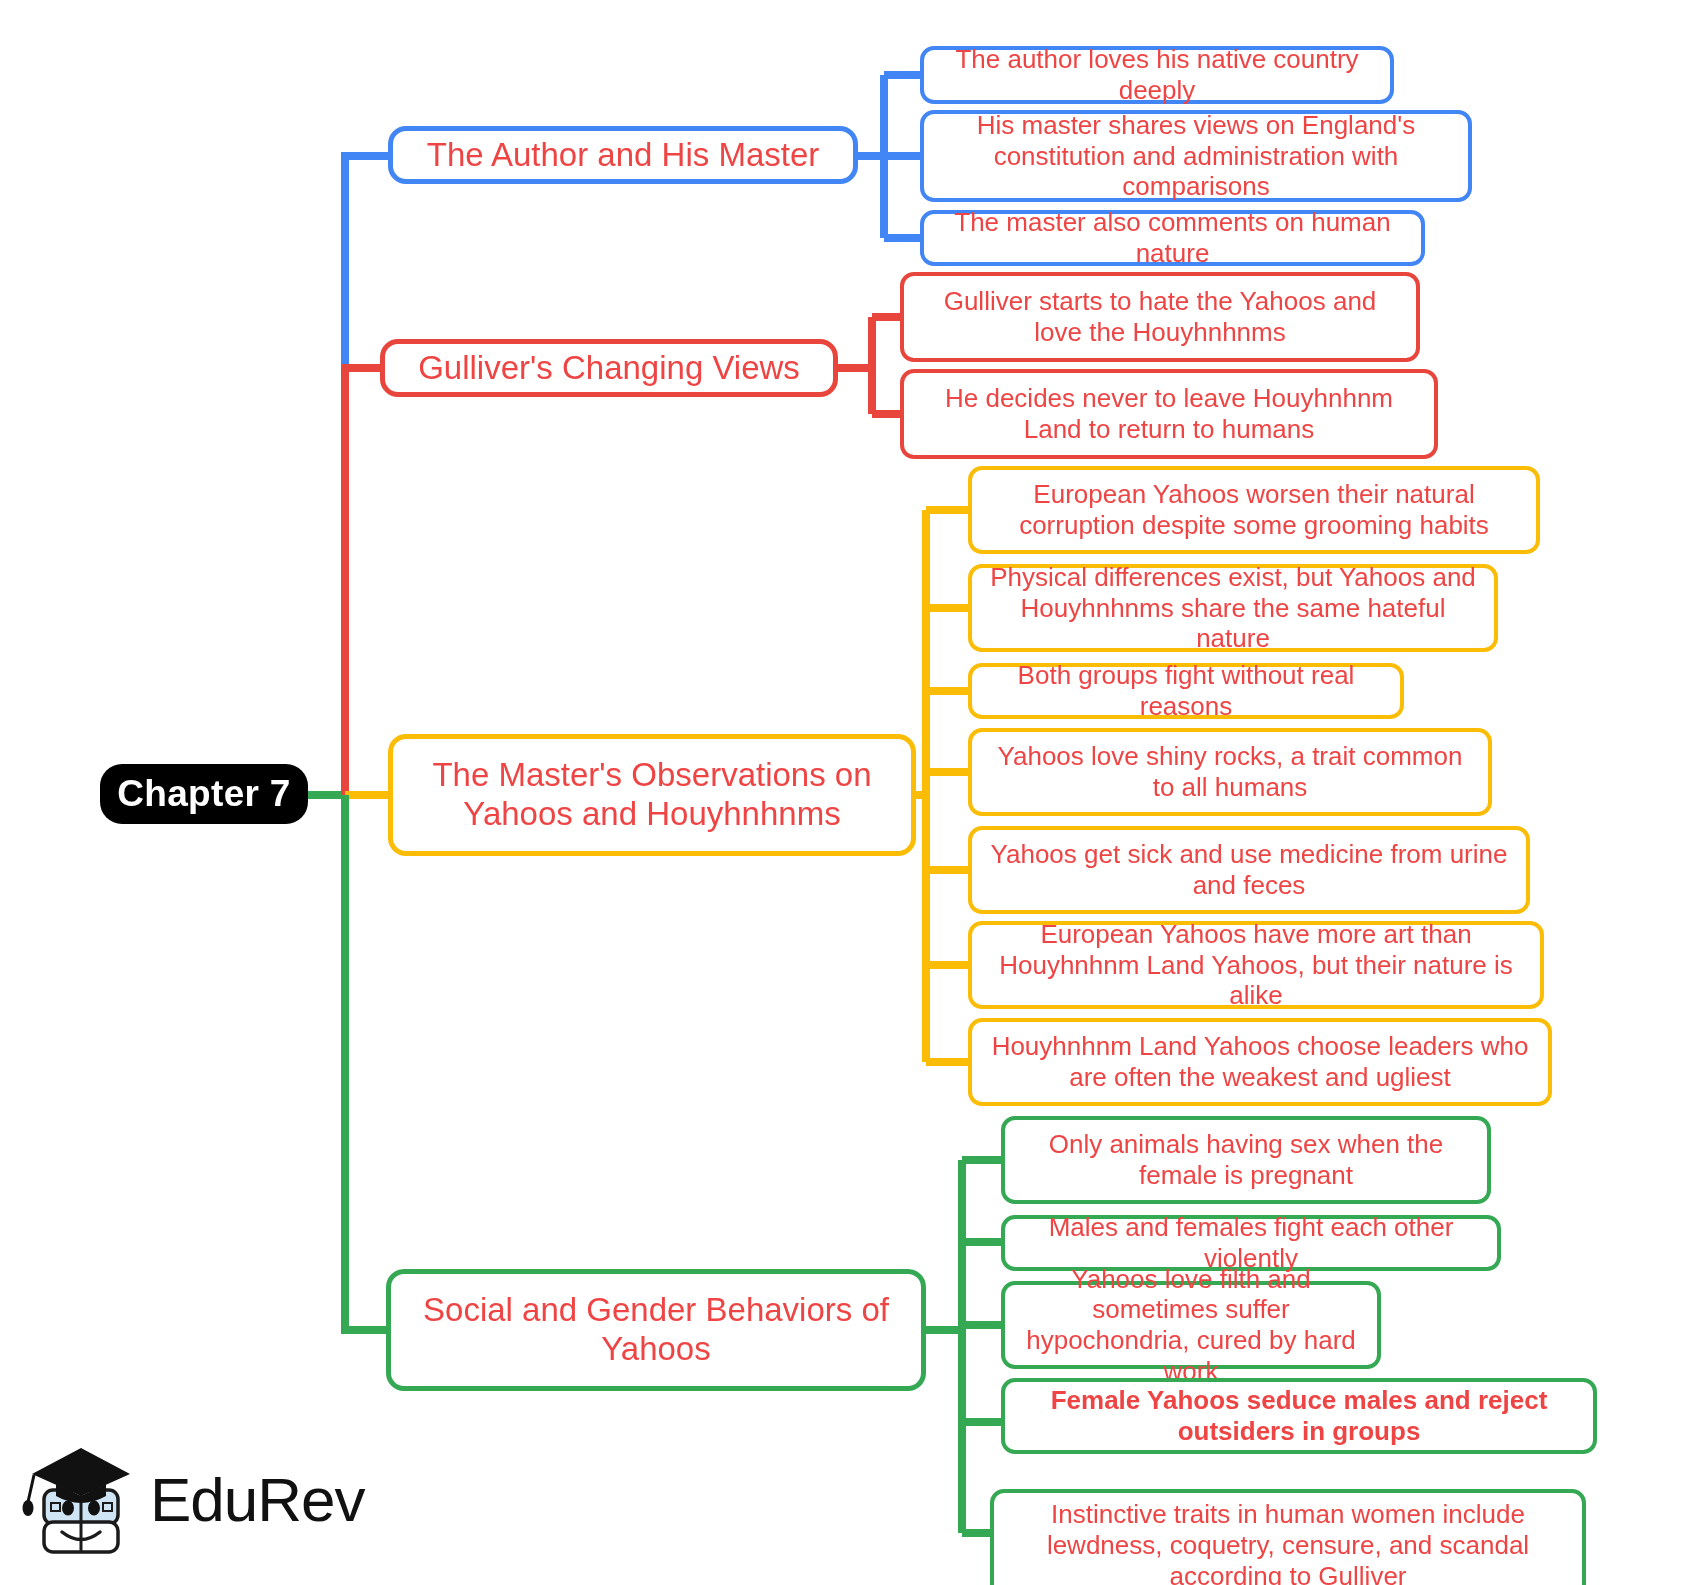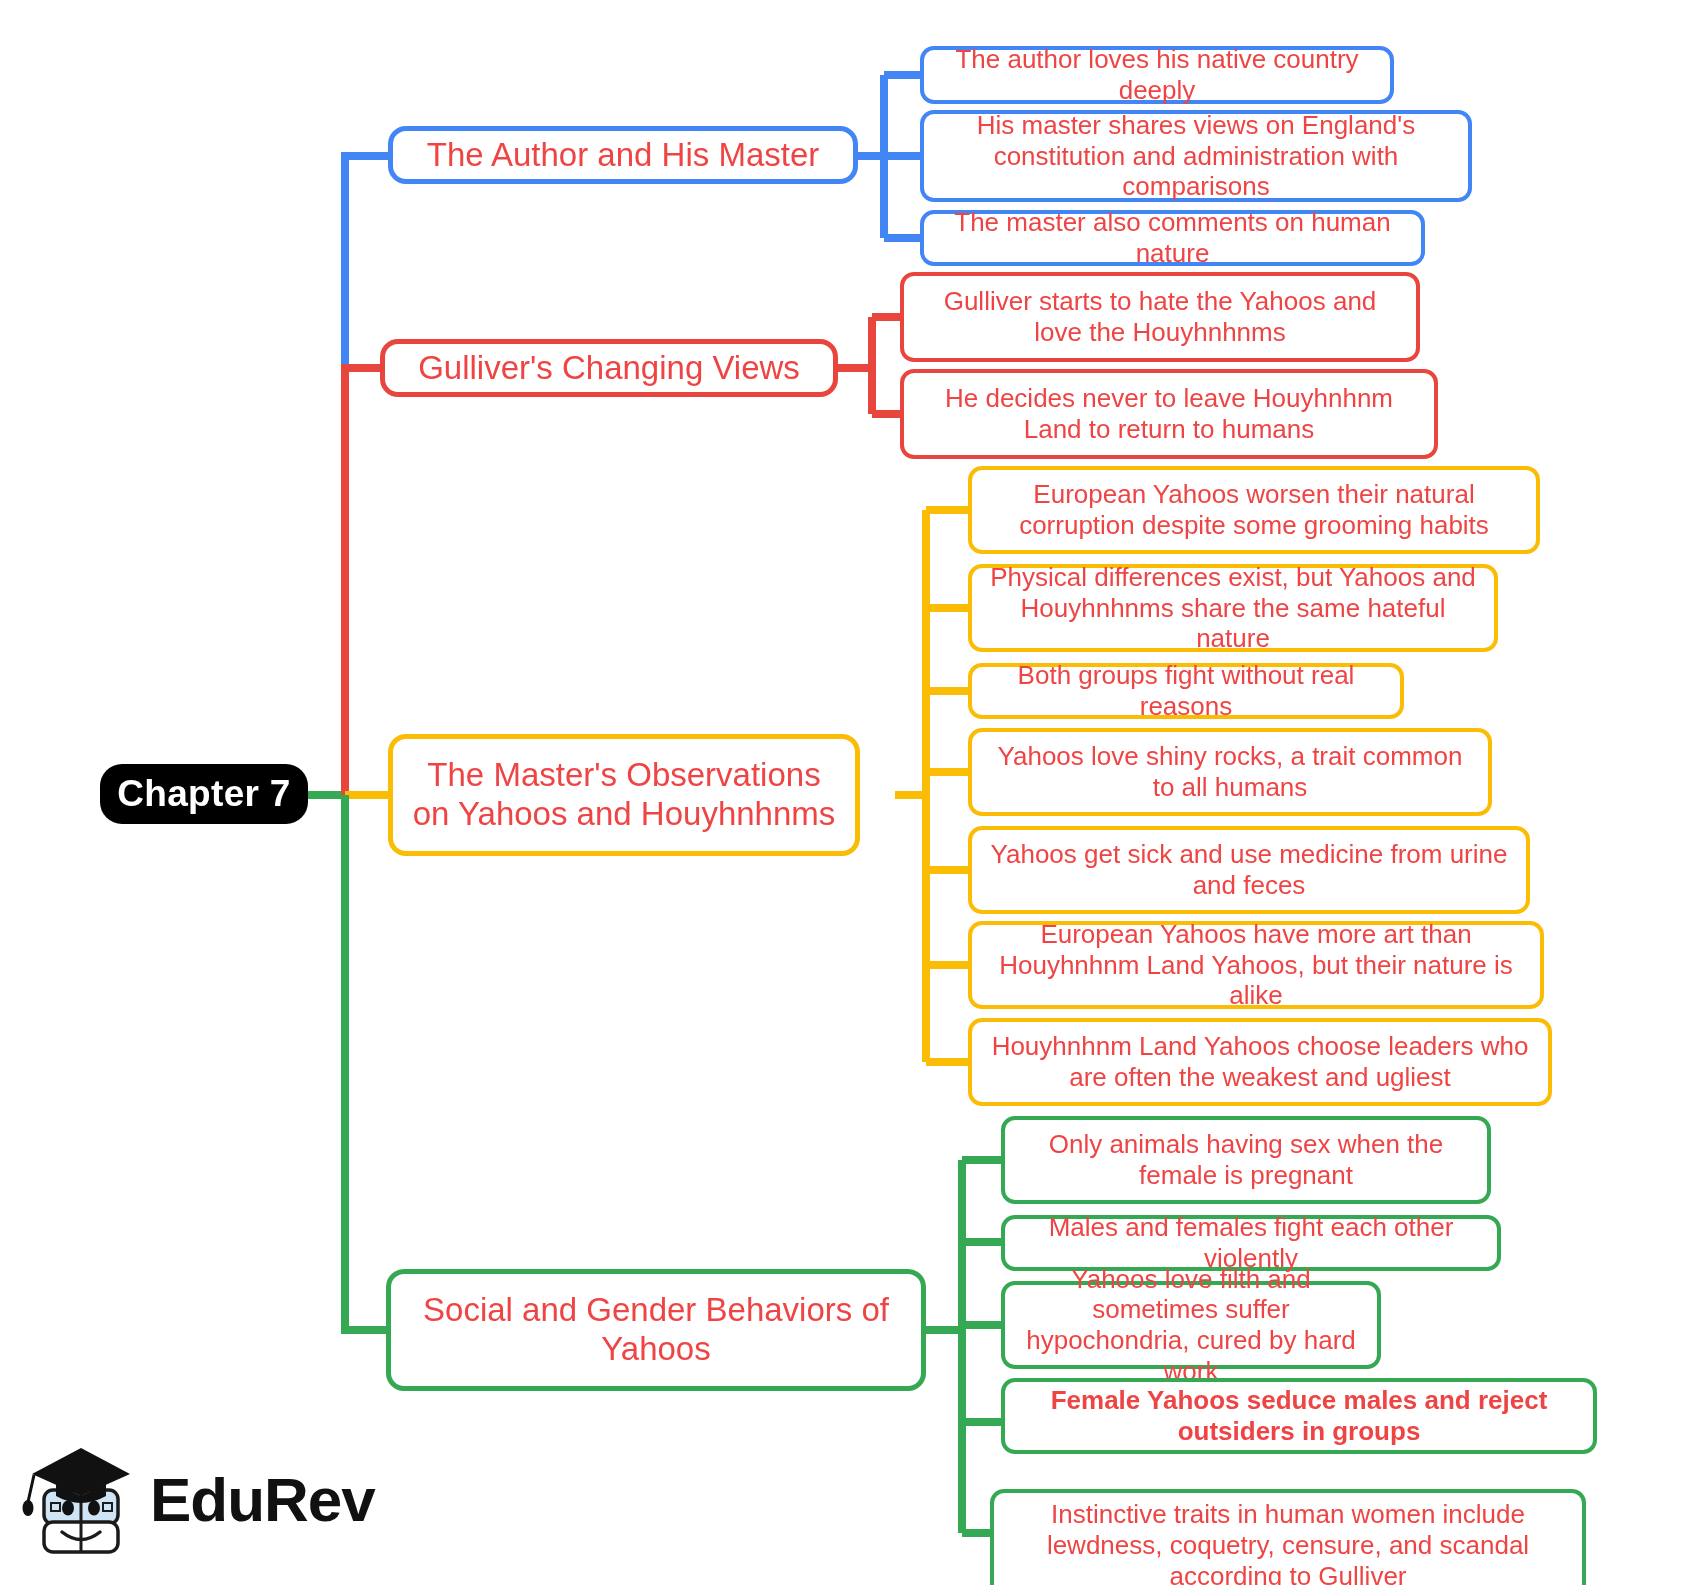--- a/index.html
+++ b/index.html
@@ -55,21 +55,21 @@
 
   
   #logo{
     position:absolute;left:18px;top:1424px;
     width:320px;height:150px;
     display:flex;align-items:center;gap:14px;
     z-index:4;
   }
   #logo .mark{width:118px;height:130px;position:relative;flex:0 0 auto;}
   #logo .word{
-    font-size:62px;font-weight:bold;color:#111;
+    font-size:62px;font-weight:normal;color:#111;
     font-family:"Liberation Sans","DejaVu Sans",sans-serif;
     letter-spacing:-1px;
   }
 </style>
 </head>
 <body>
 
 <div id="stage">
 
   <svg id="wires" viewBox="0 0 1685 1585" xmlns="http://www.w3.org/2000/svg">
@@ -146,21 +146,21 @@
     <span>Gulliver's Changing Views</span>
   </div>
 
   <div class="node leaf c-red" style="left:900px;top:272px;width:520px;height:90px;">
     <span>Gulliver starts to hate the Yahoos and love the Houyhnhnms</span>
   </div>
   <div class="node leaf c-red" style="left:900px;top:369px;width:538px;height:90px;">
     <span>He decides never to leave Houyhnhnm Land to return to humans</span>
   </div>
 
-  <div class="node branch c-amber" style="left:388px;top:734px;width:472px;height:122px;">
+  <div class="node branch c-amber" style="left:388px;top:734px;width:528px;height:122px;">
     <span>The Master's Observations on Yahoos and Houyhnhnms</span>
   </div>
 
   <div class="node leaf c-amber" style="left:968px;top:466px;width:572px;height:88px;">
     <span>European Yahoos worsen their natural corruption despite some grooming habits</span>
   </div>
   <div class="node leaf c-amber" style="left:968px;top:564px;width:530px;height:88px;">
     <span> Physical differences exist, but Yahoos and Houyhnhnms share the same hateful nature</span>
   </div>
   <div class="node leaf c-amber" style="left:968px;top:663px;width:436px;height:56px;">

